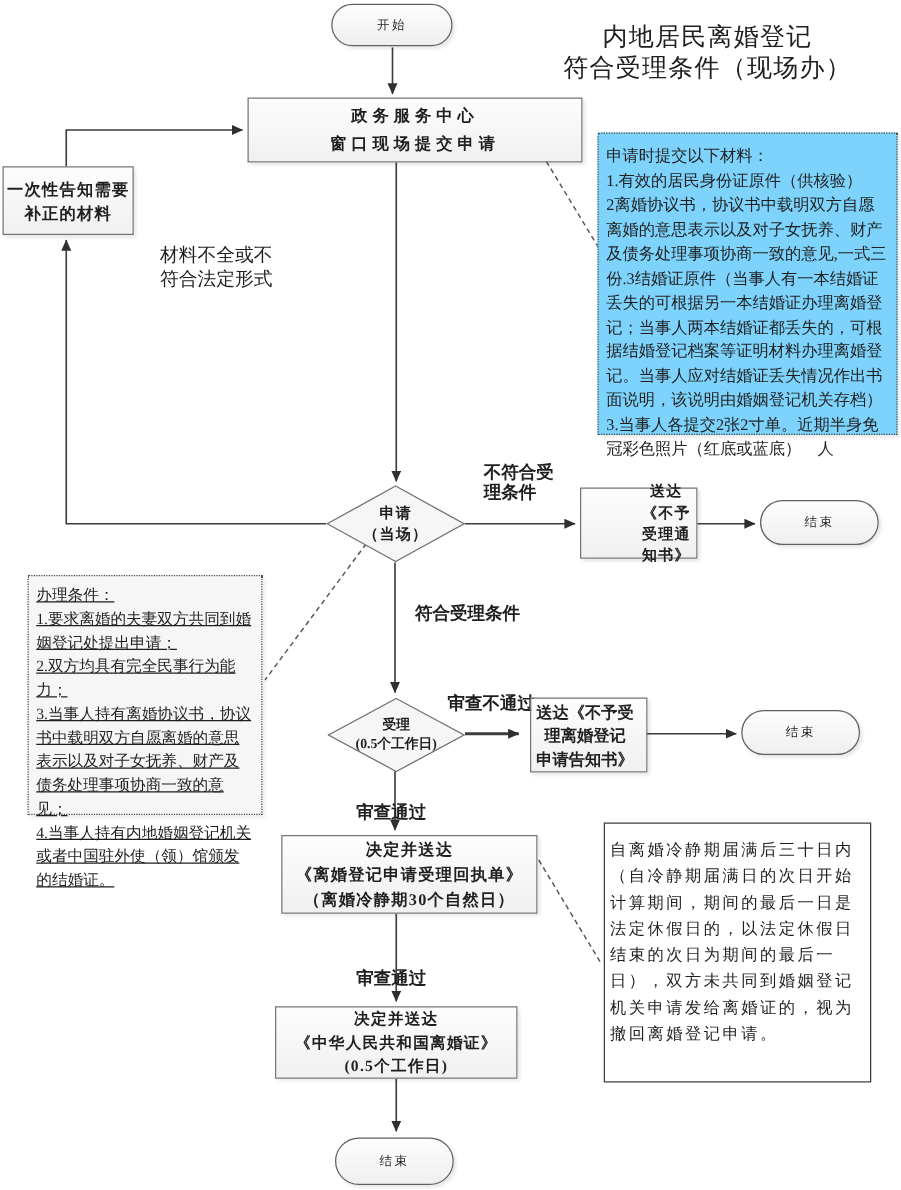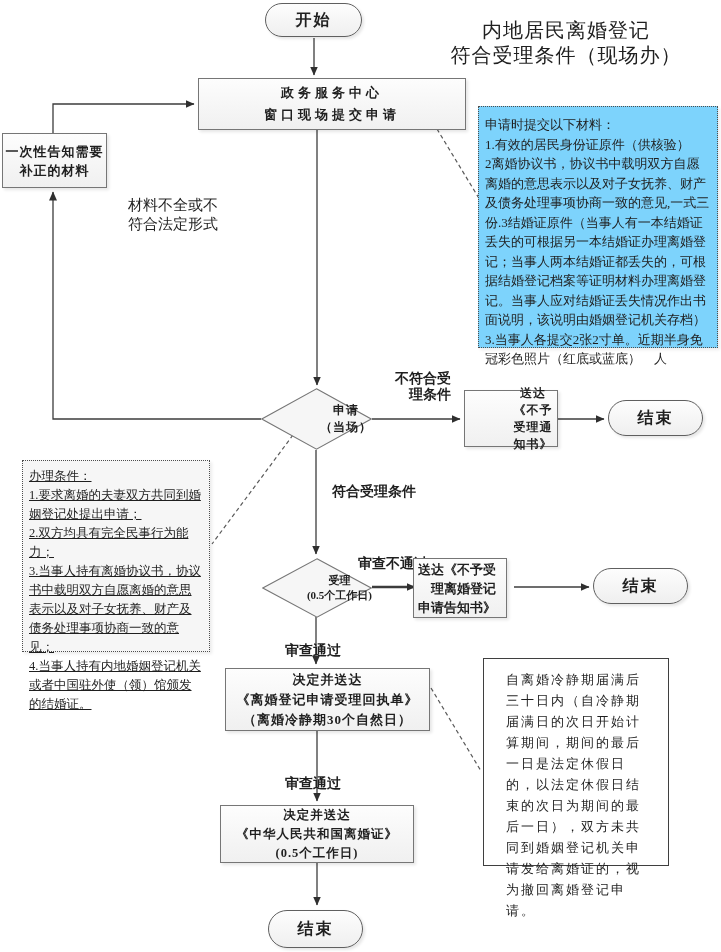--- a/index.html
+++ b/index.html
@@ -7,22 +7,22 @@
     position:relative;width:721px;height:952px;background:#ffffff;overflow:hidden;
     font-family:"Liberation Serif","DejaVu Serif",serif;color:#1f1f1f;
   }
   #connectors{position:absolute;left:0;top:0;width:721px;height:952px;}
   .node{position:absolute;box-sizing:border-box;display:flex;align-items:center;justify-content:center;
         text-align:center;white-space:pre-line;}
   .rect{border:1px solid #767676;background:linear-gradient(180deg,#fdfdfd 0%,#f0f0f0 100%);
         box-shadow:2px 2px 3px rgba(0,0,0,0.10);font-weight:bold;}
   .terminator{border:1px solid #5f5f5f;border-radius:19px;
         background:linear-gradient(180deg,#fdfdfd 0%,#efefef 100%);
-        box-shadow:2px 2px 3px rgba(0,0,0,0.10);font-weight:bold;font-size:16px;letter-spacing:2px;text-align:right;}
-  .diamond{background:transparent;justify-content:flex-end;}
+        box-shadow:2px 2px 3px rgba(0,0,0,0.10);font-weight:normal;font-size:10px;letter-spacing:2px;text-align:right;}
+  .diamond{background:transparent;}
   .diamond svg{position:absolute;left:0;top:0;}
   .dtext{position:relative;z-index:2;font-weight:bold;white-space:pre-line;}
   .note{position:absolute;box-sizing:border-box;text-align:left;white-space:pre-line;
         background:#7dd3fc;box-shadow:2px 2px 3px rgba(0,0,0,0.08);}
   .dotted{border:1px dotted #4d4d4d;}
   .lbl{position:absolute;white-space:pre-line;font-size:14px;line-height:18px;}
   .bold{font-weight:bold;}
   #title{position:absolute;left:440px;top:18px;width:252px;text-align:center;
          font-size:20px;line-height:25px;letter-spacing:1px;white-space:pre-line;color:#202020;}
 </style>
@@ -78,21 +78,21 @@
 符合法定形式</div>
 
   <div class="node diamond" style="left:261px;top:388px;width:111px;height:62px;">
     <svg width="111" height="62" viewBox="0 0 111 62">
       <polygon points="55.5,0.8 110.2,31 55.5,61.2 0.8,31" fill="#f6f6f6" stroke="#767676" stroke-width="1.1"></polygon>
     </svg>
     <div class="dtext" style="font-size:12px;line-height:17px;letter-spacing:1px;">申请
 （当场）</div>
   </div>
 
-  <div class="lbl bold" style="left:387px;top:371px;width:64px;text-align:right;line-height:16px;font-family:Liberation Mono, monospace;">不符合受
+  <div class="lbl bold" style="left:387px;top:371px;width:64px;text-align:left;line-height:16px;font-family:Liberation Mono, monospace;">不符合受
 理条件</div>
 
   <div class="node rect" style="left:464px;top:390px;width:94px;height:57px;font-size:12px;line-height:17px;letter-spacing:1px;padding-left:44px;">送达《不予受理通
 知书》</div>
 
   <div class="node terminator" style="left:608px;top:400px;width:95px;height:36px;">结束</div>
 
   <div class="note dotted" style="left:22px;top:460px;width:188px;height:192px;padding:6px 6px;font-size:12.5px;line-height:19px;background:#f6f6f6;text-decoration:underline;">办理条件：
 1.要求离婚的夫妻双方共同到婚姻登记处提出申请；
 2.双方均具有完全民事行为能力；
@@ -104,33 +104,33 @@
   <div class="node diamond" style="left:262px;top:558px;width:110px;height:60px;">
     <svg width="110" height="60" viewBox="0 0 110 60">
       <polygon points="55,0.8 109.2,30 55,59.2 0.8,30" fill="#f6f6f6" stroke="#767676" stroke-width="1.1"></polygon>
     </svg>
     <div class="dtext" style="font-size:11px;line-height:15px;">受理
 (0.5个工作日)</div>
   </div>
 
   <div class="lbl bold" style="left:358px;top:555px;">审查不通过</div>
 
-  <div class="node rect" style="left:413px;top:558px;width:94px;height:60px;font-size:13px;line-height:19px;justify-content:flex-start;text-align:right;padding-left:4px;">送达《不予受
+  <div class="node rect" style="left:424px;top:558px;width:94px;height:60px;font-size:13px;line-height:19px;justify-content:flex-start;text-align:center;padding-left:4px;">送达《不予受
 理离婚登记
 申请告知书》</div>
 
   <div class="node terminator" style="left:593px;top:568px;width:95px;height:36px;">结束</div>
 
   <div class="lbl bold" style="left:285px;top:642px;">审查通过</div>
 
   <div class="node rect" style="left:225px;top:668px;width:205px;height:63px;font-size:13px;line-height:20px;letter-spacing:1px;">决定并送达
 《离婚登记申请受理回执单》
 （离婚冷静期30个自然日）</div>
 
-  <div class="note" style="left:483px;top:658px;width:186px;height:208px;padding:10px 22px;font-size:13px;line-height:21px;letter-spacing:2px;background:#ffffff;border:1px solid #3f3f3f;box-shadow:none;">自离婚冷静期届满后三十日内（自冷静期届满日的次日开始计算期间，期间的最后一日是法定休假日的，以法定休假日结束的次日为期间的最后一日），双方未共同到婚姻登记机关申请发给离婚证的，视为撤回离婚登记申请。</div>
+  <div class="note" style="left:483px;top:658px;width:214px;height:208px;padding:10px 4px;font-size:13px;line-height:21px;letter-spacing:2px;background:#ffffff;border:1px solid #3f3f3f;box-shadow:none;">自离婚冷静期届满后三十日内（自冷静期届满日的次日开始计算期间，期间的最后一日是法定休假日的，以法定休假日结束的次日为期间的最后一日），双方未共同到婚姻登记机关申请发给离婚证的，视为撤回离婚登记申请。</div>
 
   <div class="lbl bold" style="left:285px;top:775px;">审查通过</div>
 
   <div class="node rect" style="left:220px;top:805px;width:194px;height:58px;font-size:12.5px;line-height:19px;letter-spacing:1px;">决定并送达
 《中华人民共和国离婚证》
 (0.5个工作日)</div>
 
   <div class="node terminator" style="left:268px;top:910px;width:95px;height:38px;">结束</div>
 
 </div>

